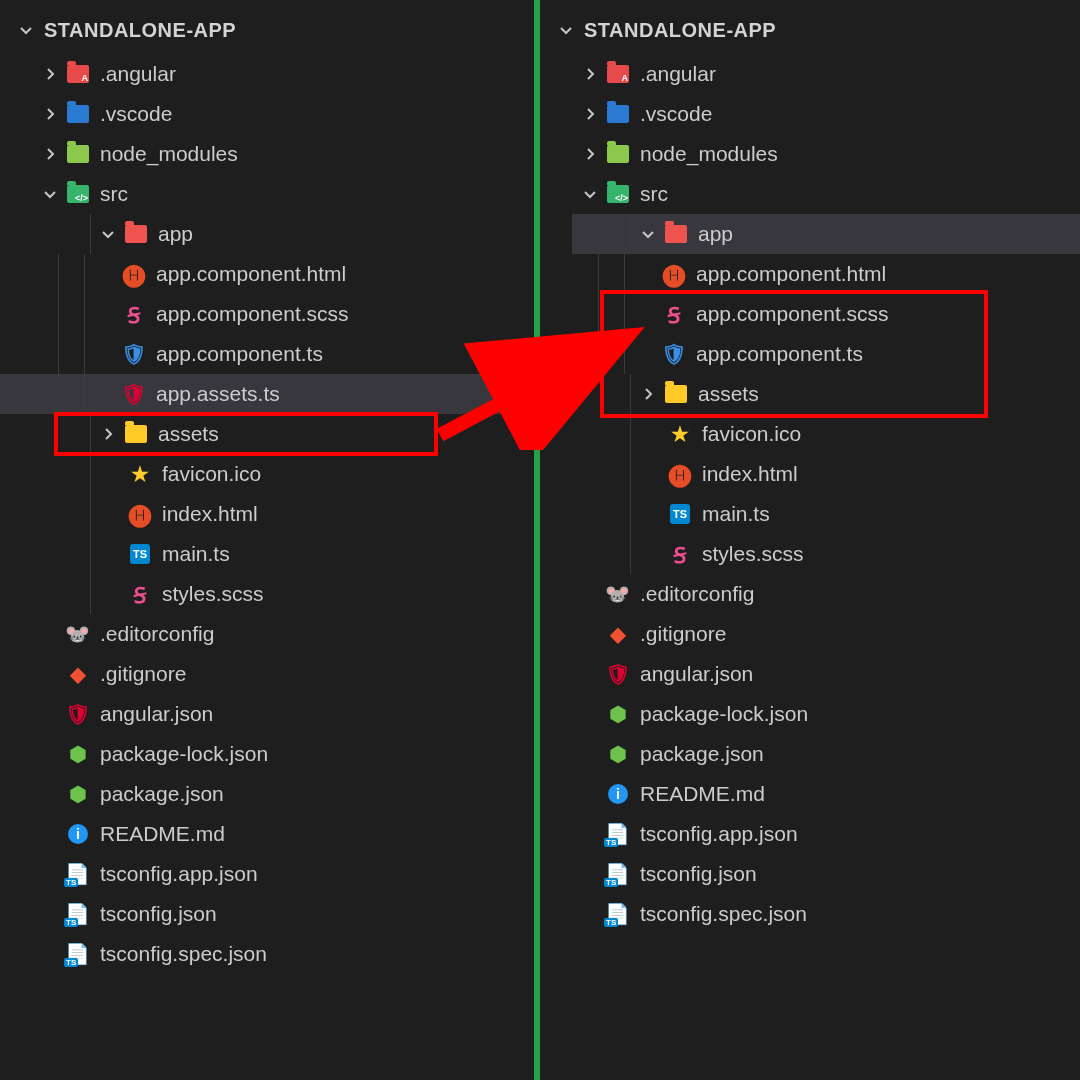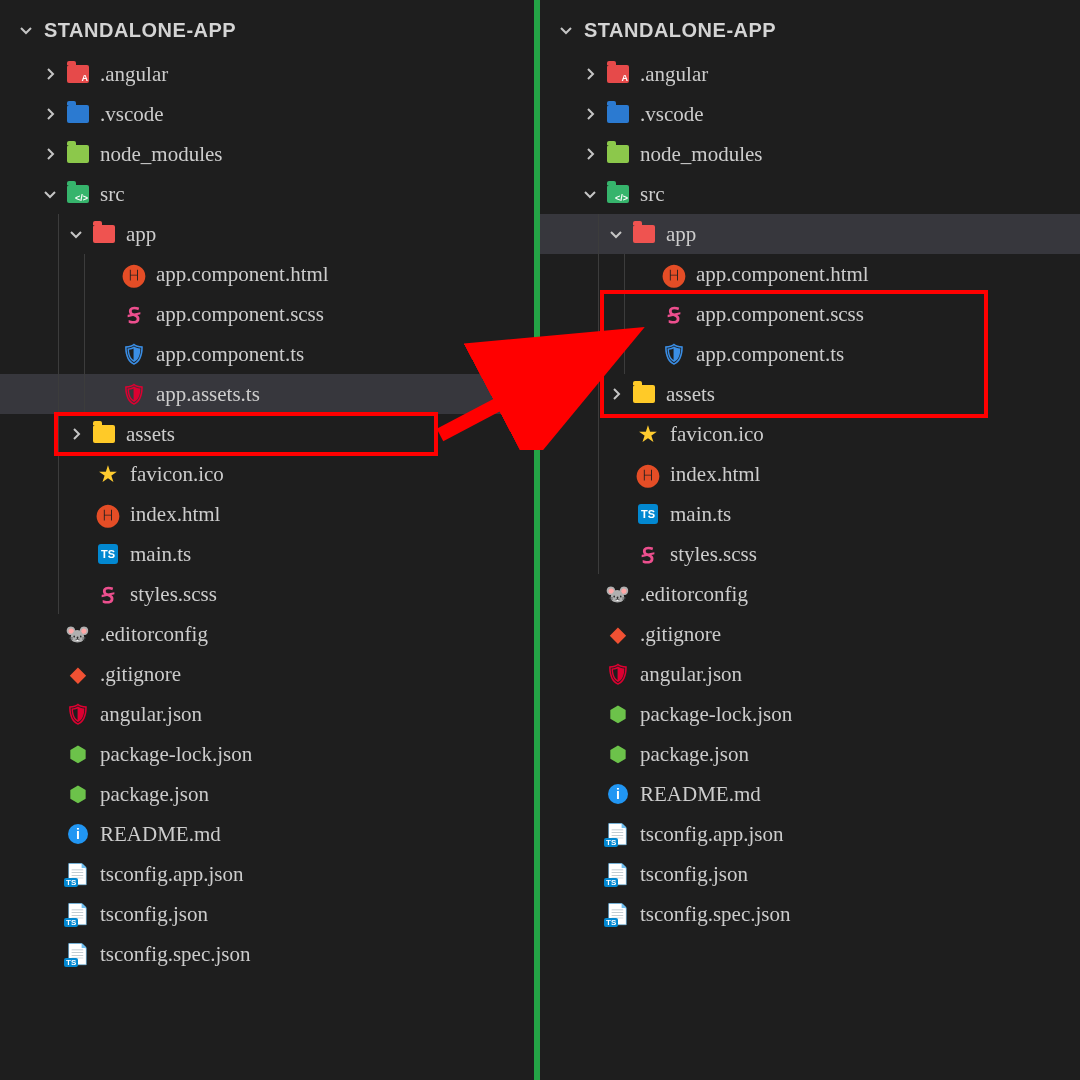--- a/index.html
+++ b/index.html
@@ -10,24 +10,24 @@
 
   .root-header { display:flex; align-items:center; height:40px; padding-left:16px; color:#d4d4d4; font-weight:700; font-size:20px; letter-spacing:0.5px; cursor:pointer; }
   .root-header .chev { width:20px; height:20px; margin-right:8px; display:flex; align-items:center; justify-content:center; }
 
   .tree { padding-top:4px; }
   .row { display:flex; align-items:center; height:40px; color:#cccccc; font-size:21px; cursor:pointer; position:relative; }
   .row.selected { background:#37373d; }
   .row .chev { width:20px; height:20px; display:flex; align-items:center; justify-content:center; flex-shrink:0; }
   .row .chev.hidden { visibility:hidden; }
   .row .icon { width:24px; height:24px; margin:0 10px 0 6px; display:flex; align-items:center; justify-content:center; flex-shrink:0; }
-  .row .name { white-space:nowrap;font-family:Liberation Serif, serif; }
+  .row .name { white-space:nowrap; }
 
   .indent-1 { padding-left:40px; }
-  .indent-2 { padding-left:66px; }
+  .indent-2 { padding-left:66px;margin-left:32px; }
   .indent-3 { padding-left:96px; }
   .indent-2.leaf { padding-left:90px; }
 
   .guide { position:absolute; left:58px; top:0; bottom:0; width:1px; background:#3c3c3c; }
   .guide2 { position:absolute; left:84px; top:0; bottom:0; width:1px; background:#3c3c3c; }
 
   
   .chev svg { width:16px; height:16px; stroke:#c5c5c5; stroke-width:2; fill:none; }
 
   

